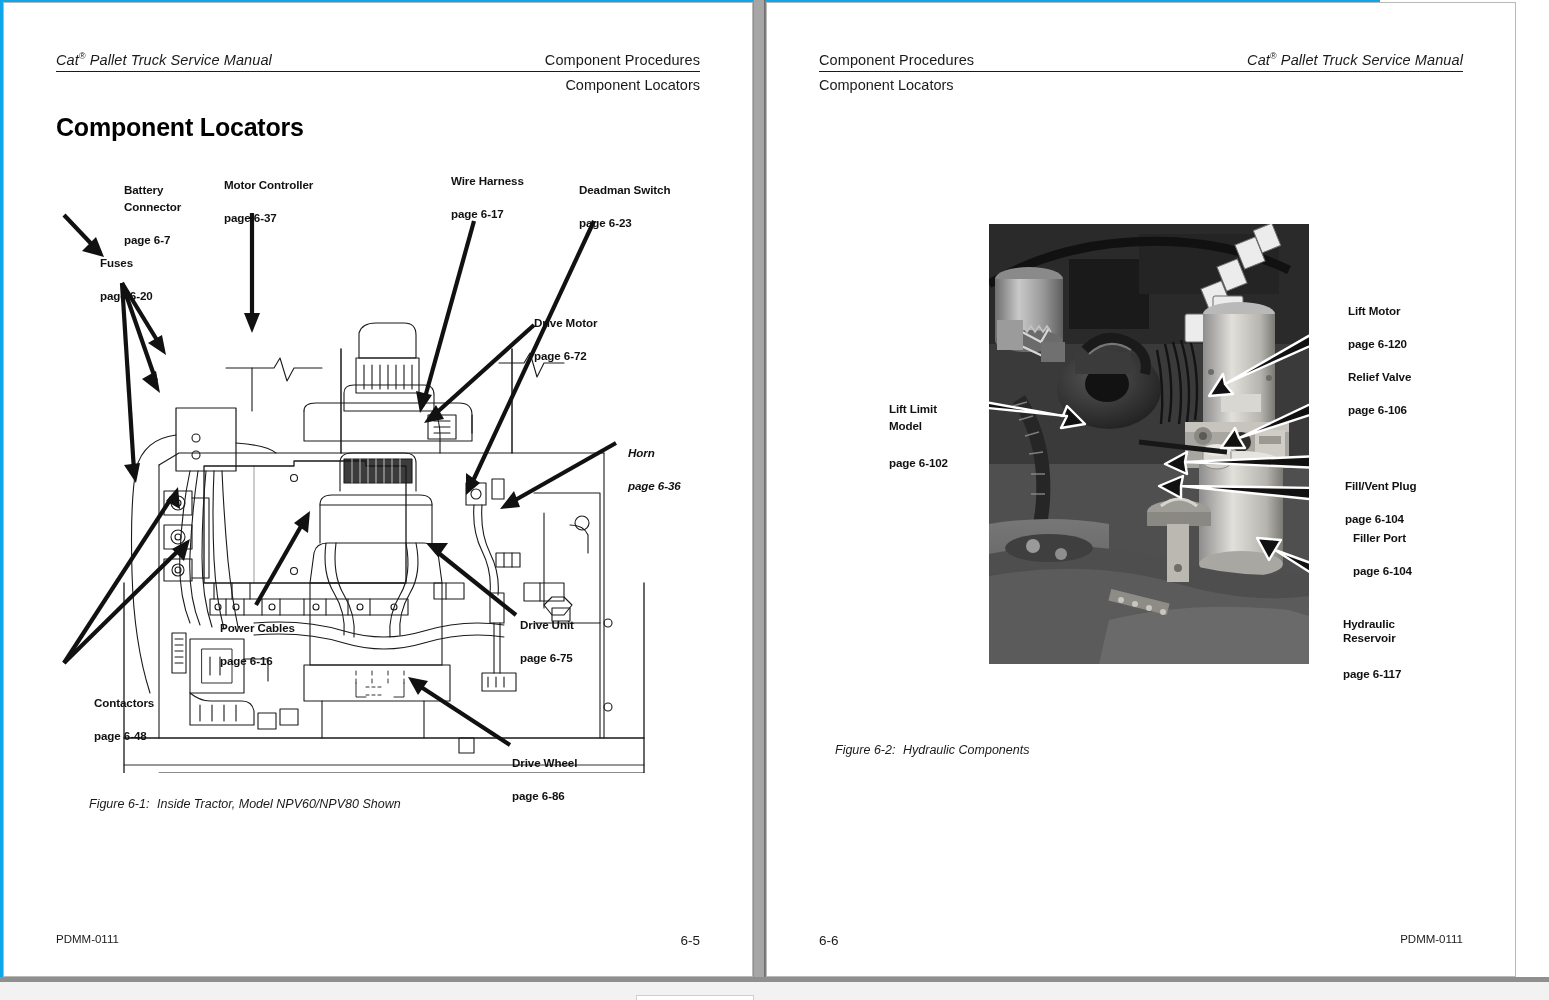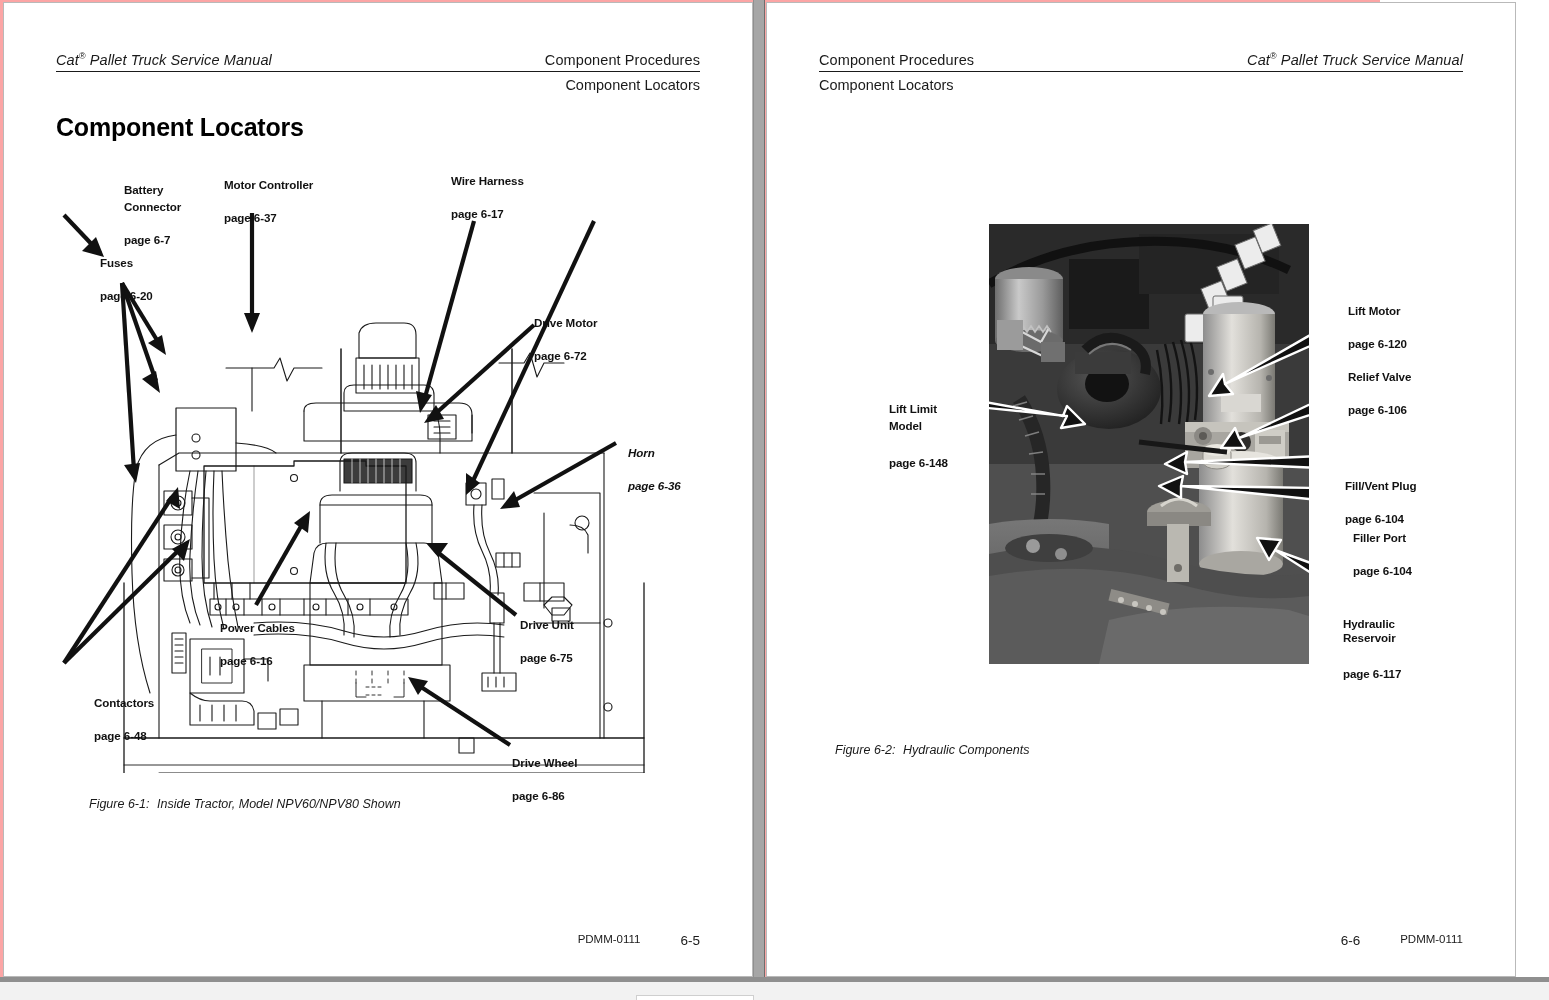--- a/index.html
+++ b/index.html
@@ -6,21 +6,21 @@
   html, body {
     margin: 0; padding: 0;
     width: 1549px; height: 1000px;
     background: #ffffff;
     font-family: "Liberation Sans", sans-serif;
     overflow: hidden;
   }
   #spread {
     position: relative;
     width: 1380px; height: 1000px;
-    background: #fca5a5;
+    background: #0ea5e9;
   }
   
   .gutter {
     position: absolute;
     left: 753px; top: 0;
     width: 12px; height: 978px;
     background: #a6a6a6;
     border-left: 1px solid #8f8f8f;
     border-right: 1px solid #6e6e6e;
   }
@@ -99,21 +99,21 @@
     font-size: 12.5px;
     color: #1a1a1a;
   }
   .fig-caption .lbl { display: inline-block; width: 68px; }
 
   
   .footer {
     position: absolute;
     left: 52px; right: 52px; top: 930px;
     display: flex;
-    justify-content: flex-end;
+    justify-content: space-between;
     font-size: 11.5px;
     color: #1a1a1a;
     gap: 40px;
   }
   .footer .pg { font-size: 13.5px; }
 
   
   .callout {
     position: absolute;
     font-size: 11.6px;
@@ -350,20 +350,24 @@
 Connector</div>
       <div>page 6-7</div>
     </div>
     <div class="callout" style="left:220px; top:158px;">
       <div>Motor Controller</div>
       <div>page 6-37</div>
     </div>
     <div class="callout" style="left:447px; top:154px;">
       <div>Wire Harness</div>
       <div>page 6-17</div>
+    </div>
+    <div class="callout" style="left:575px; top:163px;">
+      <div>Deadman Switch</div>
+      <div>page 6-23</div>
     </div>
     <div class="callout" style="left:96px; top:236px;">
       <div>Fuses</div>
       <div>page 6-20</div>
     </div>
     <div class="callout" style="left:530px; top:296px;">
       <div>Drive Motor</div>
       <div>page 6-72</div>
     </div>
     <div class="callout" style="left:624px; top:426px;font-style:italic;">
@@ -551,21 +555,21 @@
           <path d="M330 276 L192 262 L192 274 L170 262 L194 252 L192 262 L330 264 Z"></path>
 
           <path d="M330 354 L286 326 L280 336 L268 314 L292 316 L286 326 L330 342 Z"></path>
         </g>
       </svg>
     </div>
 
     <div class="callout" style="left:122px; top:382px;">
       <div>Lift Limit
 Model</div>
-      <div style="margin-top:4px;">page 6-148</div>
+      <div style="margin-top:4px;">page 6-102</div>
     </div>
     <div class="callout" style="left:581px; top:284px;">
       <div>Lift Motor</div>
       <div>page 6-120</div>
     </div>
     <div class="callout" style="left:581px; top:350px;">
       <div>Relief Valve</div>
       <div>page 6-106</div>
     </div>
     <div class="callout" style="left:578px; top:459px;">

